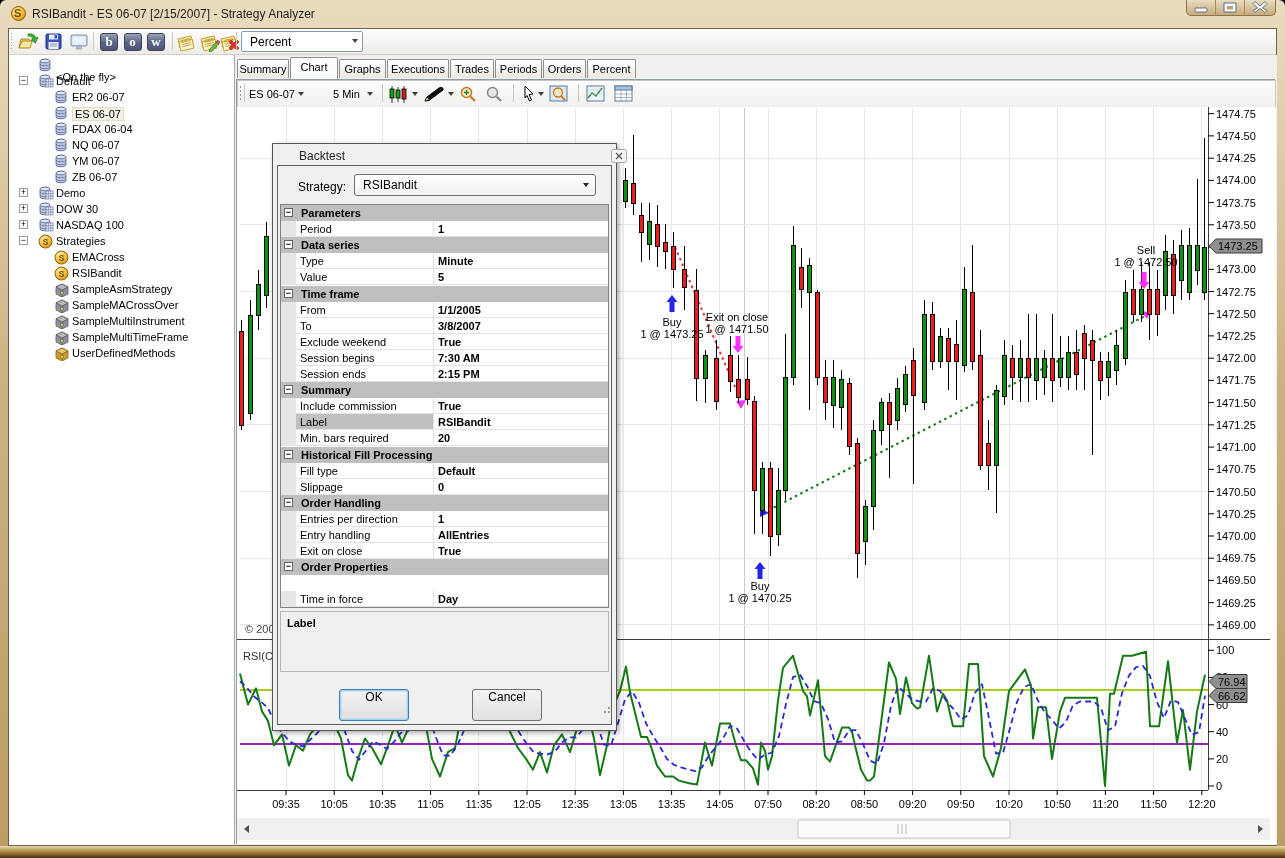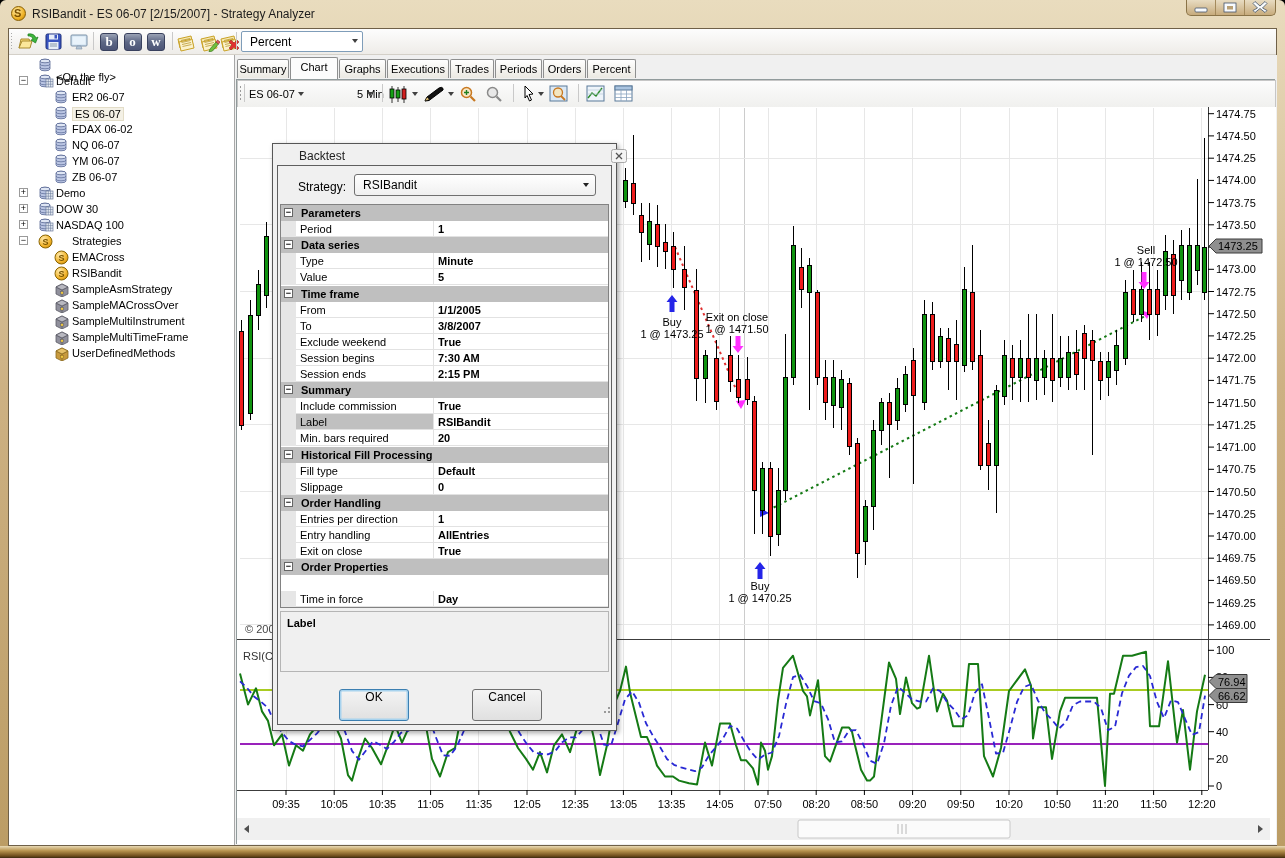--- a/index.html
+++ b/index.html
@@ -158,21 +158,21 @@
       <path d="M2,3 a5,1.8 0 0 1 10,0 l0,8 a5,1.8 0 0 1 -10,0 Z" fill="#b9c4e2" stroke="#5a6a96" stroke-width="0.8"></path>
       <ellipse cx="7" cy="3" rx="5" ry="1.8" fill="#dfe6f4" stroke="#5a6a96" stroke-width="0.8"></ellipse>
       <path d="M2,6 a5,1.8 0 0 0 10,0 M2,9 a5,1.8 0 0 0 10,0" fill="none" stroke="#5a6a96" stroke-width="0.7"></path>
     </svg>
 <div class="titem" style="left:63px;top:52px;background:#f4f1e6;border:1px solid #e3ddc8;padding:0 2px;">ES 06-07</div>
 <svg class="abs" style="left:45px;top:67px;" width="16" height="15">
       <path d="M2,3 a5,1.8 0 0 1 10,0 l0,8 a5,1.8 0 0 1 -10,0 Z" fill="#b9c4e2" stroke="#5a6a96" stroke-width="0.8"></path>
       <ellipse cx="7" cy="3" rx="5" ry="1.8" fill="#dfe6f4" stroke="#5a6a96" stroke-width="0.8"></ellipse>
       <path d="M2,6 a5,1.8 0 0 0 10,0 M2,9 a5,1.8 0 0 0 10,0" fill="none" stroke="#5a6a96" stroke-width="0.7"></path>
     </svg>
-<div class="titem" style="left:63px;top:68px;">FDAX 06-02</div>
+<div class="titem" style="left:63px;top:68px;">FDAX 06-04</div>
 <svg class="abs" style="left:45px;top:83px;" width="16" height="15">
       <path d="M2,3 a5,1.8 0 0 1 10,0 l0,8 a5,1.8 0 0 1 -10,0 Z" fill="#b9c4e2" stroke="#5a6a96" stroke-width="0.8"></path>
       <ellipse cx="7" cy="3" rx="5" ry="1.8" fill="#dfe6f4" stroke="#5a6a96" stroke-width="0.8"></ellipse>
       <path d="M2,6 a5,1.8 0 0 0 10,0 M2,9 a5,1.8 0 0 0 10,0" fill="none" stroke="#5a6a96" stroke-width="0.7"></path>
     </svg>
 <div class="titem" style="left:63px;top:84px;">NQ 06-07</div>
 <svg class="abs" style="left:45px;top:99px;" width="16" height="15">
       <path d="M2,3 a5,1.8 0 0 1 10,0 l0,8 a5,1.8 0 0 1 -10,0 Z" fill="#b9c4e2" stroke="#5a6a96" stroke-width="0.8"></path>
       <ellipse cx="7" cy="3" rx="5" ry="1.8" fill="#dfe6f4" stroke="#5a6a96" stroke-width="0.8"></ellipse>
       <path d="M2,6 a5,1.8 0 0 0 10,0 M2,9 a5,1.8 0 0 0 10,0" fill="none" stroke="#5a6a96" stroke-width="0.7"></path>
@@ -209,21 +209,21 @@
       <path d="M2,6 a5,1.8 0 0 0 10,0 M2,9 a5,1.8 0 0 0 10,0" fill="none" stroke="#5a6a96" stroke-width="0.7"></path>
       <rect x="8" y="5" width="7" height="8" fill="#e8edf5" stroke="#6a7a9a" stroke-width="0.7"></rect>
       <path d="M8,7.6 h7 M8,10.2 h7 M10.3,5 v8 M12.6,5 v8" stroke="#6a7a9a" stroke-width="0.6"></path>
     </svg>
 <div class="titem" style="left:47px;top:164px;">NASDAQ 100</div>
 <div class="pm" style="left:10px;top:181px;">−</div>
 <svg class="abs" style="left:29px;top:179px;" width="15" height="15">
       <circle cx="7.5" cy="7.5" r="6.5" fill="url(#gold)" stroke="#8a6400" stroke-width="1"></circle>
       <text x="7.5" y="11" font-size="9" font-weight="bold" text-anchor="middle" fill="#7a5500">S</text>
     </svg>
-<div class="titem" style="left:63px;top:180px;text-align:right;">Strategies</div>
+<div class="titem" style="left:47px;top:180px;text-align:right;">Strategies</div>
 <svg class="abs" style="left:45px;top:195px;" width="15" height="15">
       <circle cx="7.5" cy="7.5" r="6.5" fill="url(#gold)" stroke="#8a6400" stroke-width="1"></circle>
       <text x="7.5" y="11" font-size="9" font-weight="bold" text-anchor="middle" fill="#7a5500">S</text>
     </svg>
 <div class="titem" style="left:63px;top:196px;">EMACross</div>
 <svg class="abs" style="left:45px;top:211px;" width="15" height="15">
       <circle cx="7.5" cy="7.5" r="6.5" fill="url(#gold)" stroke="#8a6400" stroke-width="1"></circle>
       <text x="7.5" y="11" font-size="9" font-weight="bold" text-anchor="middle" fill="#7a5500">S</text>
     </svg>
 <div class="titem" style="left:63px;top:212px;">RSIBandit</div>
@@ -275,21 +275,21 @@
 <div class="tab" style="left:215px;width:44px;">Trades</div>
 <div class="tab" style="left:260px;width:47px;">Periods</div>
 <div class="tab" style="left:308px;width:43px;">Orders</div>
 <div class="tab" style="left:352px;width:49px;">Percent</div>
 <div class="abs" style="left:1px;top:24px;width:1039px;height:765px;border:1px solid #919b9c;"></div>
 <div id="ctoolbar">
       <div class="abs" style="left:2px;top:5px;width:1px;height:16px;background:repeating-linear-gradient(#9a9a9a 0 2px,transparent 2px 4px);"></div>
 <div class="sep" style="left:6px;"></div>
 <div class="dd" style="left:11px;top:7px;">ES 06-07</div>
       <div class="arr" style="left:60px;top:11px;"></div>
-<div class="dd" style="left:95px;top:7px;margin-left:24px;">5 Min</div>
+<div class="dd" style="left:95px;top:7px;">5 Min</div>
       <div class="arr" style="left:129px;top:11px;"></div>
 <div class="sep" style="left:144px;"></div>
 <svg class="abs" style="left:150px;top:4px;" width="22" height="19">
 <g stroke="#000" stroke-width="0.8">
           <line x1="4" y1="1" x2="4" y2="18"></line>
           <line x1="10" y1="2" x2="10" y2="17"></line>
           <line x1="16" y1="1" x2="16" y2="18"></line>
         </g>
 <rect x="2" y="4" width="4" height="9" fill="#15a015" stroke="#000" stroke-width="0.8"></rect>
 <rect x="8" y="5" width="4" height="8" fill="#15a015" stroke="#000" stroke-width="0.8"></rect>

